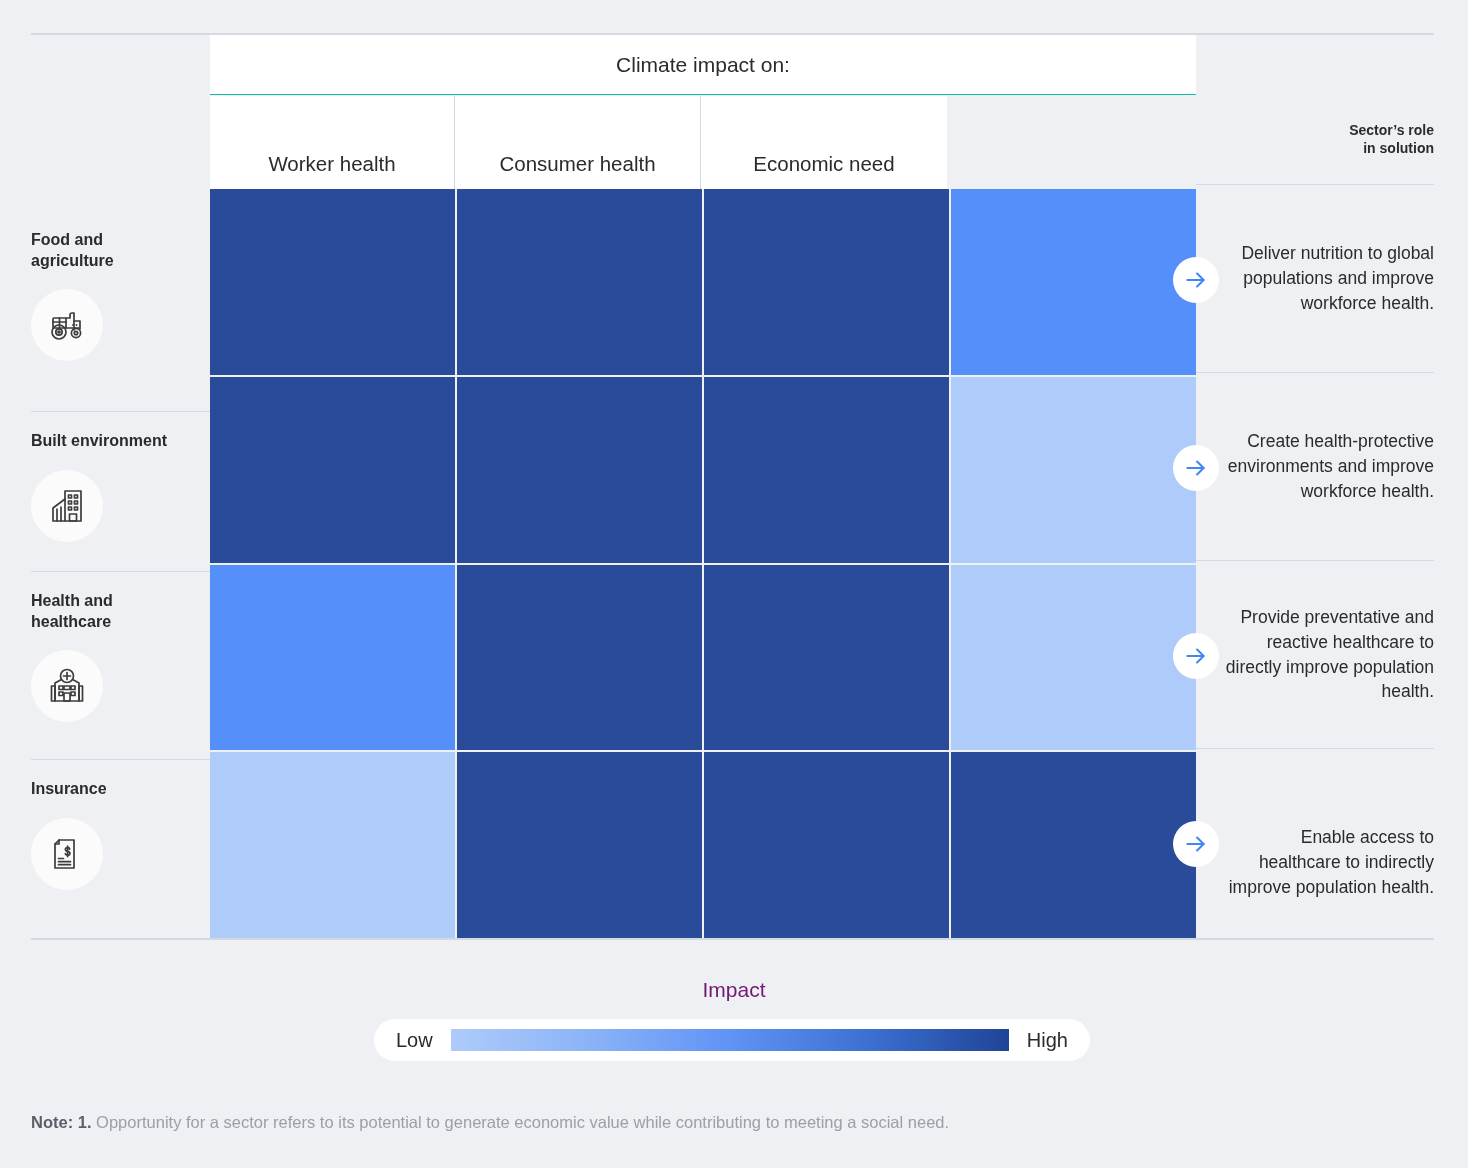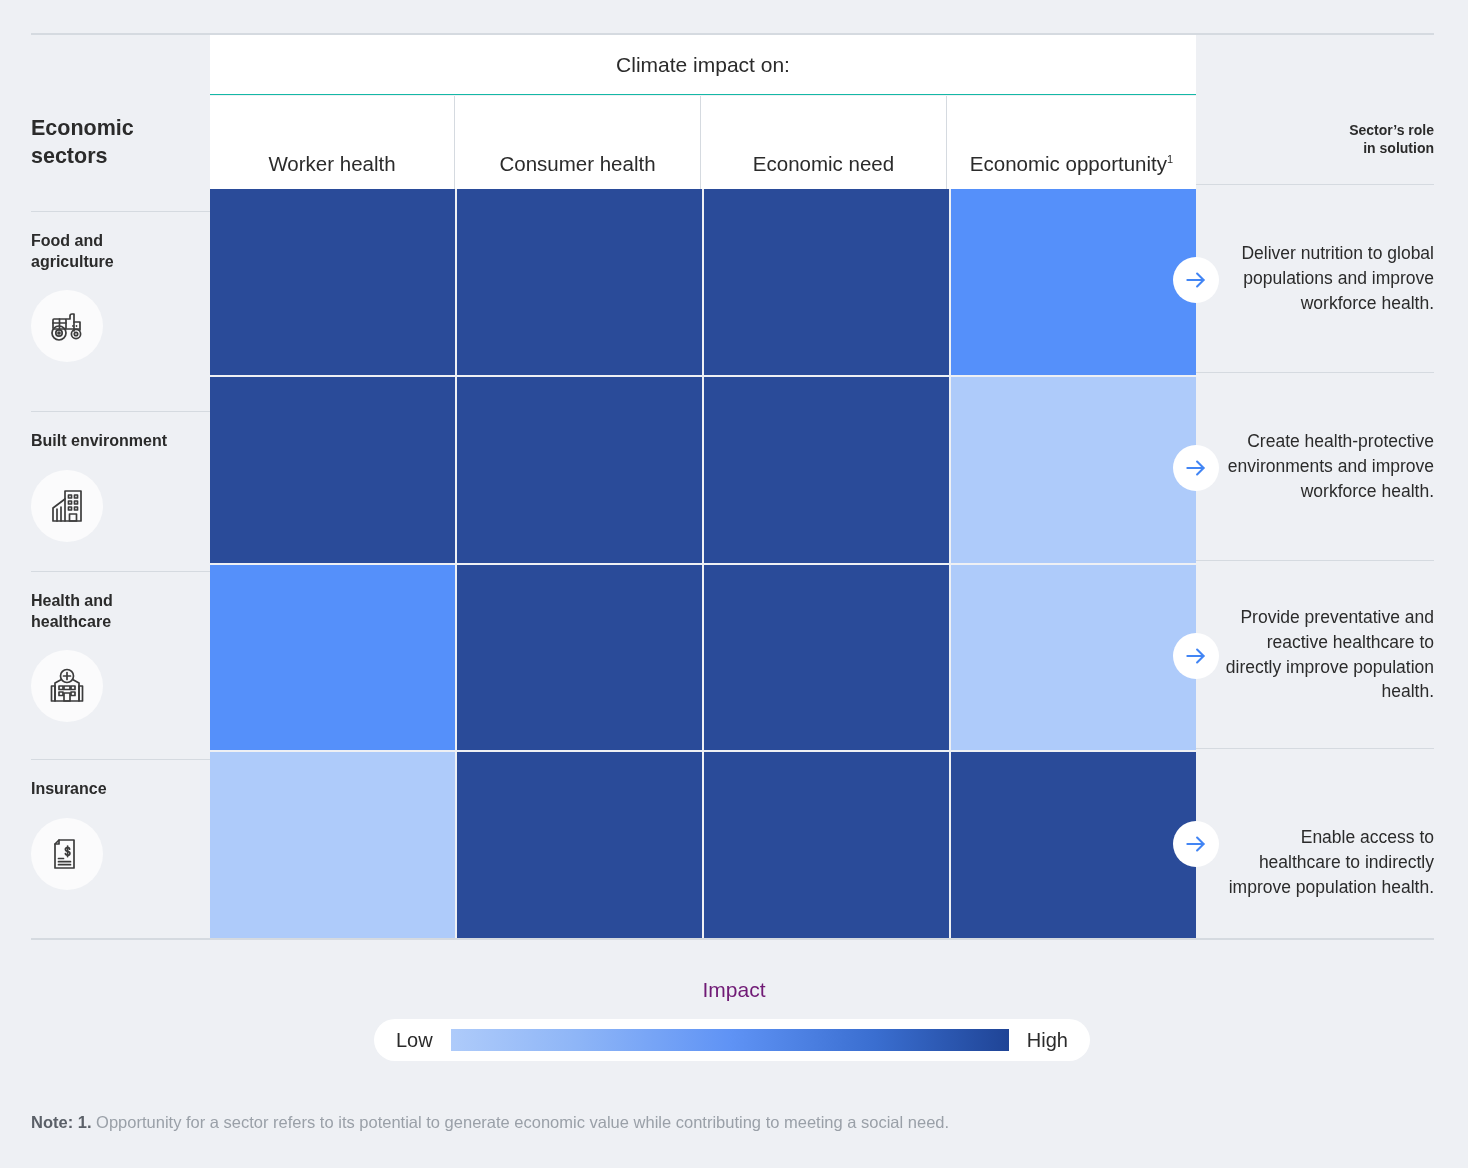--- a/index.html
+++ b/index.html
@@ -226,21 +226,20 @@
 </style>
 </head>
 <body>
 
 <div class="exhibit">
 
   <div class="rule-top"></div>
   <div class="rule-bottom"></div>
 
   <div class="leftcol">
-    <div class="left-title">Economic<br>sectors</div>
 
     <div class="sector" style="top:176px;height:188px;">
       <div class="sector-name">Food and agriculture</div>
       <div class="sector-icon">
         <svg width="48" height="48" viewBox="0 0 48 48" fill="none" stroke="#3c3c3c" stroke-width="1.7" stroke-linecap="round" stroke-linejoin="round">
           <rect x="10" y="17" width="13" height="10" rx="1"></rect>
           <line x1="10" y1="21" x2="23" y2="21"></line>
           <line x1="16.5" y1="17" x2="16.5" y2="27"></line>
           <path d="M23 17 L27 17 L27 14 Q27 12 29 12 L31 12 L31 29"></path>
           <path d="M23 27 L36 27"></path>
@@ -320,23 +319,20 @@
     <div class="colheads">
       <div class="colhead" style="flex:0 0 245px;">
         <span>Worker health</span>
       </div>
       <div class="colhead" style="flex:0 0 246px;">
         <span>Consumer health</span>
       </div>
       <div class="colhead" style="flex:0 0 246px;">
         <span>Economic need</span>
       </div>
-      <div class="colhead" style="flex:1 1 auto;">
-        <span><span>Economic opportunity</span><sup>1</sup></span>
-      </div>
     </div>
 
     <div class="cells">
       <div class="cell" style="background:#2a4b99"></div>
       <div class="cell" style="background:#2a4b99"></div>
       <div class="cell" style="background:#2a4b99"></div>
       <div class="cell" style="background:#5590fa"></div>
 
       <div class="cell" style="background:#2a4b99"></div>
       <div class="cell" style="background:#2a4b99"></div>

